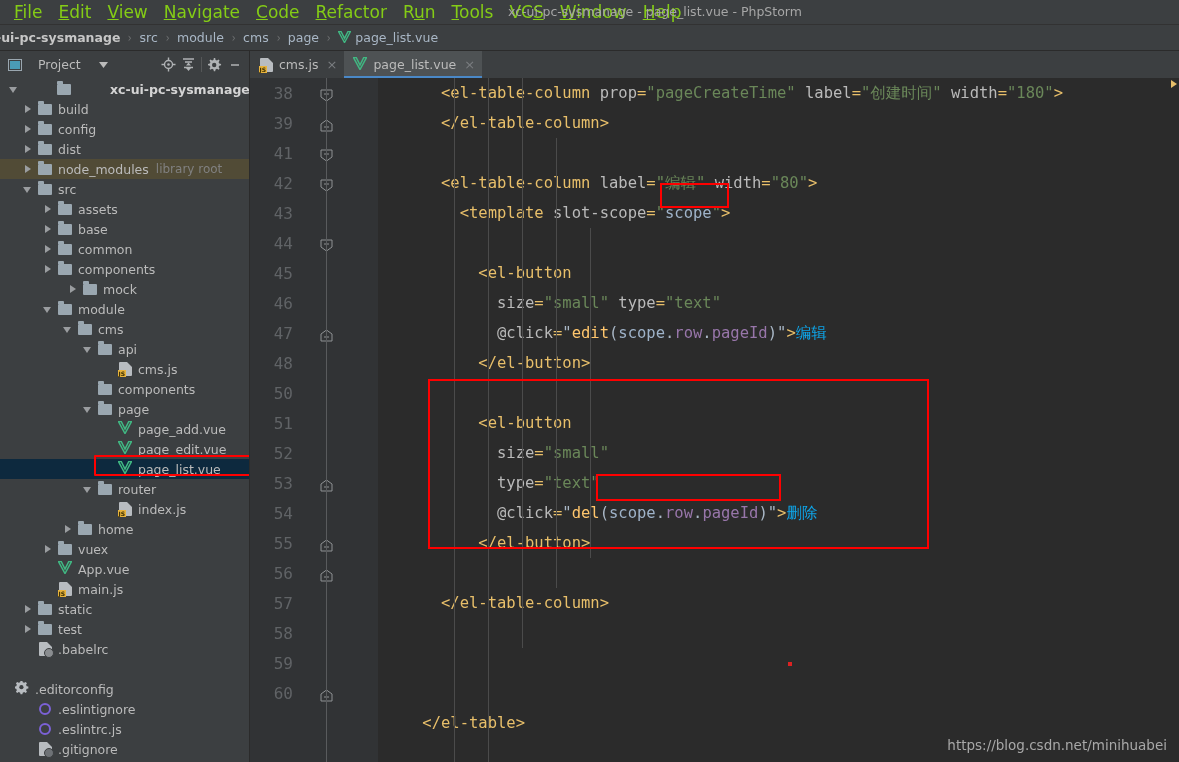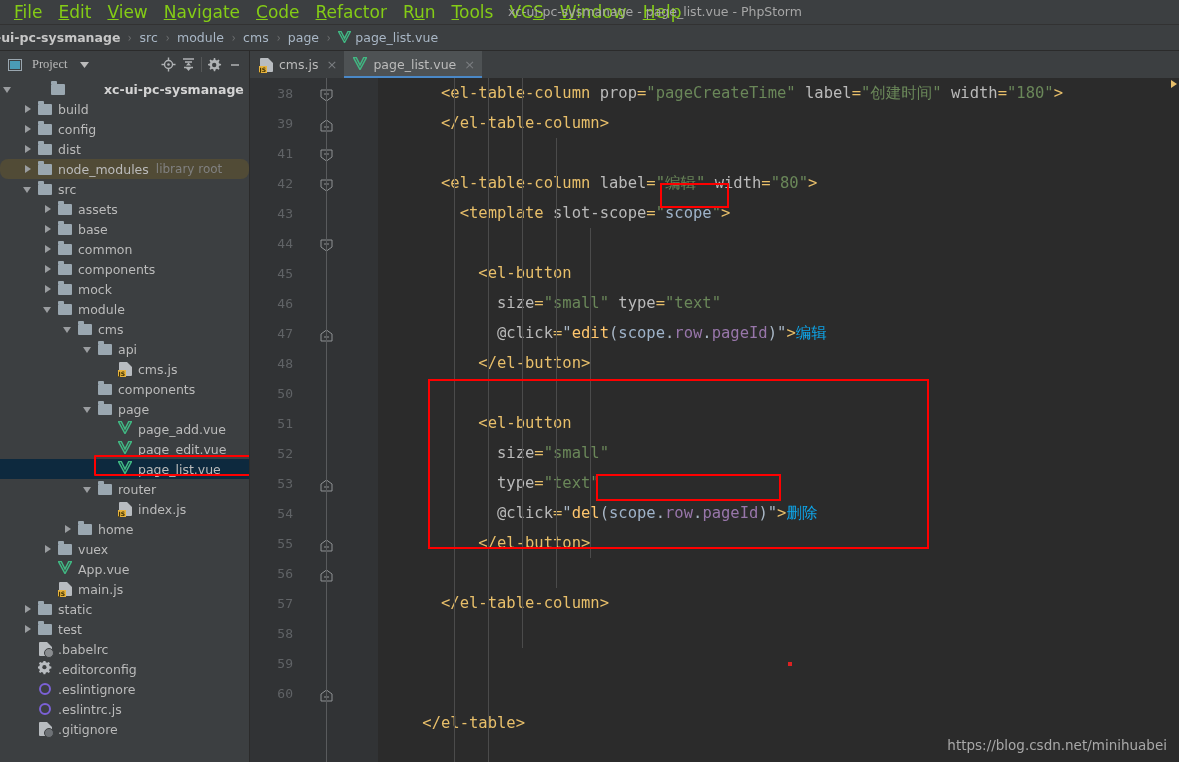--- a/index.html
+++ b/index.html
@@ -53,21 +53,21 @@
   
   #project-panel {
     width: 250px; background: #3c3f41;
     display: flex; flex-direction: column;
     border-right: 1px solid #2b2b2b;
   }
   #project-header {
     height: 27px; display: flex; align-items: center;
     padding: 0 4px 0 5px; background: #3c3f41;
   }
-  #project-header .ph-left { display: flex; align-items: center; gap: 7px; font-family: Liberation Serif, serif; }
+  #project-header .ph-left { display: flex; align-items: center; gap: 13px; }
   #project-title { font-size: 12.5px; color: #bbbbbb; }
   .hdr-icon {
     width: 20px; height: 20px; display: flex;
     align-items: center; justify-content: center;
     cursor: default;
   }
   #project-header .spacer { flex: 1; }
   .hdr-sep { width: 1px; height: 15px; background: #555758; margin: 0 3px; }
 
   #tree {
@@ -187,21 +187,21 @@
 
   #gutter {
     width: 128px; flex: 0 0 128px; background: #313335;
     position: relative; padding-top: 0px;
   }
   .gline {
     height: 30px; position: relative;
     display: flex; align-items: center;
   }
   .gnum {
-    position: absolute; right: 85px; font-size: 13px;
+    position: absolute; right: 85px; font-size: 16px;
     color: #606366; font-family: "DejaVu Sans Mono", monospace;
   }
   .fold {
     position: absolute; left: 70px; width: 13px; height: 13px;
   }
   .foldline {
     position: absolute; left: 76px; top: 0px; width: 1px;
     background: #595b5d;
   }
 
@@ -324,21 +324,21 @@
           <circle cx="6.2" cy="7" r="2.2" fill="#3c3f41"></circle>
         </svg>
       </div>
       <div class="hdr-icon">
         <svg width="14" height="14" viewBox="0 0 14 14">
             <path d="M3 7 H11" stroke="#b0b3b5" stroke-width="1.5"></path>
           </svg>
       </div>
     </div>
     <div id="tree">
-        <div class="row boldroot" style="padding-left: 3px; gap: 33px;">
+        <div class="row boldroot" style="padding-left: 9px; gap: 33px;">
           <span class="arrow down"></span>
           <span class="icon-slot">
             <span class="folder"></span>
           </span>
           <span class="lbl">xc-ui-pc-sysmanage</span>
           <span class="sublbl">E:\java_www\xc</span>
         </div>
         <div class="row" style="padding-left: 23px;">
           <span class="arrow right"></span>
           <span class="icon-slot">
@@ -353,21 +353,21 @@
           </span>
           <span class="lbl">config</span>
         </div>
         <div class="row" style="padding-left: 23px;">
           <span class="arrow right"></span>
           <span class="icon-slot">
             <span class="folder"></span>
           </span>
           <span class="lbl">dist</span>
         </div>
-        <div class="row lib" style="padding-left: 23px; border-radius: 8px;">
+        <div class="row lib" style="padding-left: 23px;">
           <span class="arrow right"></span>
           <span class="icon-slot">
             <span class="folder"></span>
           </span>
           <span class="lbl">node_modules</span>
           <span class="sublbl">library root</span>
         </div>
         <div class="row" style="padding-left: 23px;">
           <span class="arrow down"></span>
           <span class="icon-slot">
@@ -396,21 +396,21 @@
           </span>
           <span class="lbl">common</span>
         </div>
         <div class="row" style="padding-left: 43px;">
           <span class="arrow right"></span>
           <span class="icon-slot">
             <span class="folder"></span>
           </span>
           <span class="lbl">components</span>
         </div>
-        <div class="row" style="padding-left: 43px;">
+        <div class="row" style="padding-left: 43px; margin-left: 25px;">
           <span class="arrow right"></span>
           <span class="icon-slot">
             <span class="folder"></span>
           </span>
           <span class="lbl">mock</span>
         </div>
         <div class="row" style="padding-left: 43px;">
           <span class="arrow down"></span>
           <span class="icon-slot">
             <span class="folder"></span>
@@ -537,21 +537,21 @@
           </span>
           <span class="lbl">test</span>
         </div>
         <div class="row" style="padding-left: 23px;">
           <span class="arrow"></span>
           <span class="icon-slot">
             <span class="gfile babb"></span>
           </span>
           <span class="lbl">.babelrc</span>
         </div>
-        <div class="row" style="padding-left: 23px;">
+        <div class="row" style=" margin-top: 20px;">
           <span class="arrow"></span>
           <span class="icon-slot">
             <span><svg class="gearsm" viewBox="0 0 14 14">
                 <path d="M6 0.4 L8 0.4 L8.4 2.2 L10 2.9 L11.6 1.9 L13 3.3 L12 4.9 L12.7 6.5 L14.5 6.9 L14.5 8.9 L12.7 9.3 L12 10.9 L13 12.5 L11.6 13.9 L10 12.9 L8.4 13.6 L8 15.4 L6 15.4 L5.6 13.6 L4 12.9 L2.4 13.9 L1 12.5 L2 10.9 L1.3 9.3 L-0.5 8.9 L-0.5 6.9 L1.3 6.5 L2 4.9 L1 3.3 L2.4 1.9 L4 2.9 L5.6 2.2 Z" fill="#b8bcc0" transform="translate(0,-0.8) scale(0.92)"></path>
                 <circle cx="6.4" cy="6.2" r="2.1" fill="#3c3f41"></circle>
               </svg></span>
           </span>
           <span class="lbl">.editorconfig</span>
         </div>
         <div class="row" style="padding-left: 23px;">

